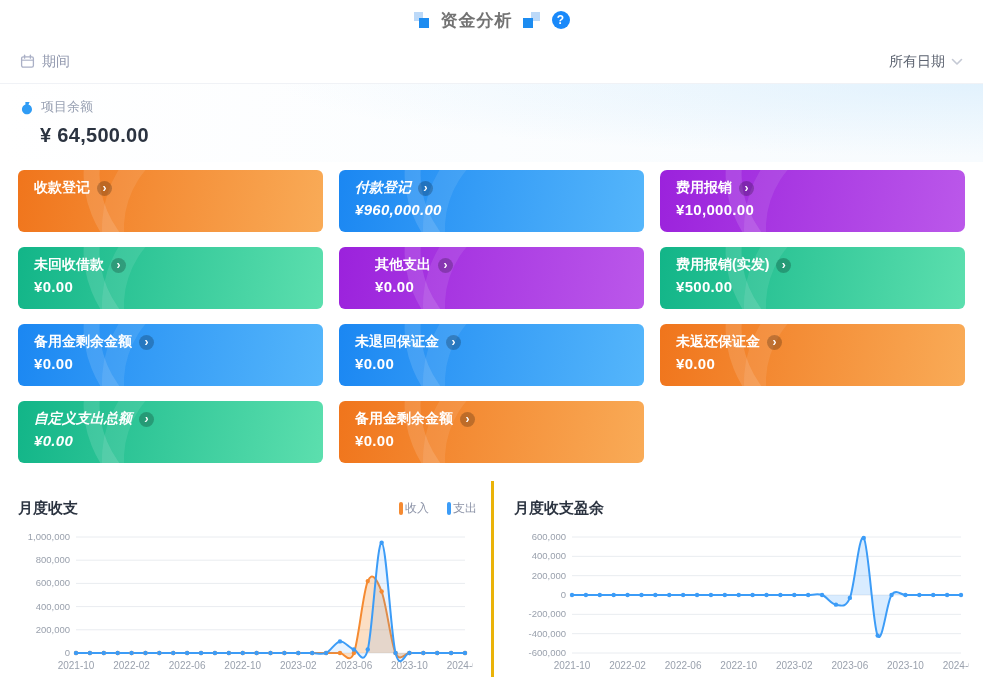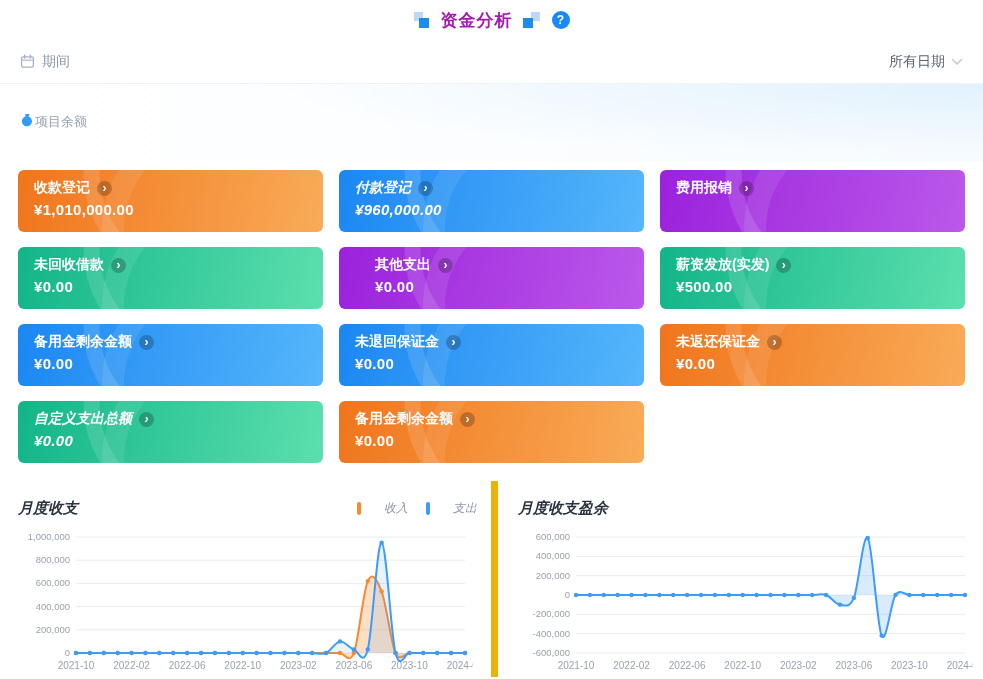--- a/index.html
+++ b/index.html
@@ -14,21 +14,21 @@
     height:40px; display:flex; align-items:center; justify-content:center; background:#fff;
   }
   .title-wrap { display:flex; align-items:center; gap:10px; }
   .sq-cluster { position:relative; width:17px; height:17px; display:inline-block; }
   .sq-cluster .sq-light { position:absolute; width:9px; height:9px; background:#bcd9f8; }
   .sq-cluster .sq-solid { position:absolute; width:10px; height:10px; background:#1d8cf0; }
   .sq-cluster.l .sq-light { left:0; top:0; }
   .sq-cluster.l .sq-solid { left:5px; top:6px; }
   .sq-cluster.r .sq-solid { left:0; top:6px; }
   .sq-cluster.r .sq-light { left:8px; top:0; }
-  .page-title { font-size:17px; font-weight:bold; color:#a21caf; letter-spacing:1px; }
+  .page-title { font-size:17px; font-weight:bold; color:#737373; letter-spacing:1px; }
   .help-icon {
     width:18px; height:18px; border-radius:50%; background:#1989fa; color:#fff;
     font-size:12px; font-weight:bold; display:inline-flex; align-items:center; justify-content:center;
     cursor:pointer; margin-left:2px;
   }
   
   .filter-bar {
     height:44px; display:flex; align-items:center; justify-content:space-between;
     padding:0 20px; border-bottom:1px solid #f0f2f6; background:#fff;
   }
@@ -38,21 +38,21 @@
   .date-filter-value { font-size:14px; color:#5c6370; }
   
   .stats {
     height:78px; display:grid; grid-template-columns:1fr 1fr; align-items:center;
     padding:10px 20px 12px;
     background:
       radial-gradient(130% 170% at 100% 0%, rgba(208,234,252,.55), rgba(255,255,255,0) 55%),
       linear-gradient(90deg,#ffffff,#f7fbfe);
   }
   .stat { display:flex; flex-direction:column; gap:8px; }
-  .stat-label-row { display:flex; align-items:flex-start; gap:0; }
+  .stat-label-row { display:flex; align-items:flex-end; gap:6px; }
   .stat-label { font-size:13px; color:#99a1b3; }
   .stat-value { font-size:20px; font-weight:600; color:#2b3340; padding-left:20px; letter-spacing:.3px; }
   
   .cards {
     display:grid; grid-template-columns:repeat(3,1fr); gap:15px 16px;
     padding:8px 18px 18px;
   }
   .card {
     position:relative; height:62px; border-radius:6px; padding:9px 16px 0;
     color:#fff; overflow:hidden; cursor:pointer;
@@ -69,25 +69,25 @@
   .card-label { font-size:14px; font-weight:600; }
   .card-arrow {
     width:15px; height:15px; border-radius:50%; background:rgba(0,0,0,.22);
     display:inline-flex; align-items:center; justify-content:center;
   }
   .card-arrow-glyph { color:#fff; font-size:12px; font-weight:bold; line-height:1; margin-top:-1px; }
   .card-value { font-size:15px; font-weight:bold; margin-top:4px; position:relative; z-index:1; letter-spacing:.3px; }
   
   .charts { display:flex; border-bottom:1px solid #e9ecef; padding-bottom:6px; }
   .chart { width:491px; padding:14px 14px 0 18px; }
-  .chart.right { border-left:7px solid #eab308; padding-left:20px; }
-  .chart-header { display:flex; align-items:center; justify-content:space-between; height:26px;font-style:italic; }
+  .chart.right { border-left:3px solid #eab308; padding-left:20px; }
+  .chart-header { display:flex; align-items:center; justify-content:space-between; height:26px; }
   .chart-title { font-size:15px; font-weight:bold; color:#2b3340; }
   .legend { display:flex; align-items:center; gap:18px; }
-  .legend-item { display:flex; align-items:center; gap:23px; cursor:pointer; }
+  .legend-item { display:flex; align-items:center; gap:2px; cursor:pointer; }
   .legend-marker { width:4px; height:13px; border-radius:2px; display:inline-block; }
   .legend-label { font-size:12px; color:#8d94a8; }
   .chart-svg { display:block; margin-top:4px; }
 </style>
 </head>
 <body>
 
 <div class="page">
 
   <header class="page-header">
@@ -125,54 +125,55 @@
 
   <section class="stats">
   <div class="stat">
     <div class="stat-label-row">
       <svg class="stat-ic" width="15" height="15" viewBox="0 0 14 14">
         <path fill="#2f9cf5" d="M5 1h4L7.9 3.3c1.9.6 3.3 2.4 3.3 4.4 0 2.6-2.1 4.7-4.7 4.7S1.8 10.3 1.8 7.7c0-2 1.4-3.8 3.3-4.4L5 1z"></path>
       </svg>
 
       <span class="stat-label">项目余额</span>
     </div>
+    <div class="stat-value">¥ 64,500.00</div>
   </div>
 
   <div class="stat">
   </div>
 </section>
 
   <section class="cards">
   <div class="card" style="background: linear-gradient(100deg, rgb(240, 117, 28), rgb(249, 171, 87));">
     <div class="card-title-row">
       <span class="card-label">收款登记</span>
       <span class="card-arrow">
         <span class="card-arrow-glyph">›</span>
       </span>
     </div>
-    <div class="card-value">¥1,010,000.00</div>
   </div>
 
   <div class="card" style="background: linear-gradient(100deg, rgb(27, 135, 242), rgb(85, 182, 251)); font-style: italic;">
     <div class="card-title-row">
       <span class="card-label">付款登记</span>
       <span class="card-arrow">
         <span class="card-arrow-glyph">›</span>
       </span>
     </div>
     <div class="card-value">¥960,000.00</div>
   </div>
 
-  <div class="card" style="background: linear-gradient(100deg, rgb(155, 34, 220), rgb(187, 88, 234));">
+  <div class="card" style="background: linear-gradient(100deg, rgb(155, 34, 220), rgb(187, 88, 234)); border-radius: 7px;">
     <div class="card-title-row">
       <span class="card-label">费用报销</span>
       <span class="card-arrow">
         <span class="card-arrow-glyph">›</span>
       </span>
     </div>
+    <div class="card-value">¥10,000.00</div>
   </div>
 
   <div class="card" style="background: linear-gradient(100deg, rgb(18, 181, 136), rgb(92, 223, 174));">
     <div class="card-title-row">
       <span class="card-label">未回收借款</span>
       <span class="card-arrow">
         <span class="card-arrow-glyph">›</span>
       </span>
     </div>
     <div class="card-value">¥0.00</div>
@@ -183,21 +184,21 @@
       <span class="card-label">其他支出</span>
       <span class="card-arrow">
         <span class="card-arrow-glyph">›</span>
       </span>
     </div>
     <div class="card-value">¥0.00</div>
   </div>
 
   <div class="card" style="background: linear-gradient(100deg, rgb(18, 181, 136), rgb(92, 223, 174));">
     <div class="card-title-row">
-      <span class="card-label">薪资发放(实发)</span>
+      <span class="card-label">费用报销(实发)</span>
       <span class="card-arrow">
         <span class="card-arrow-glyph">›</span>
       </span>
     </div>
     <div class="card-value">¥500.00</div>
   </div>
 
   <div class="card" style="background: linear-gradient(100deg, rgb(27, 135, 242), rgb(85, 182, 251));">
     <div class="card-title-row">
       <span class="card-label">备用金剩余金额</span>

